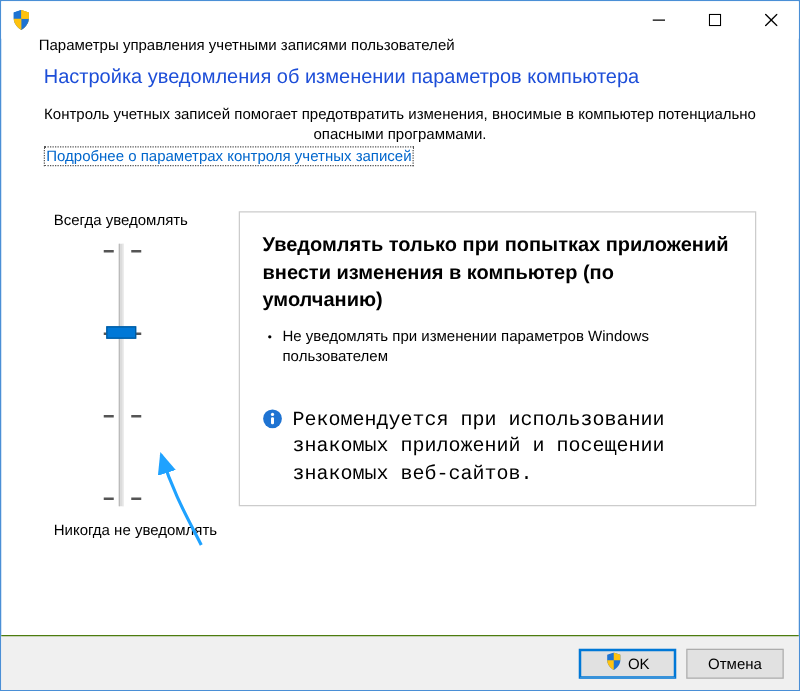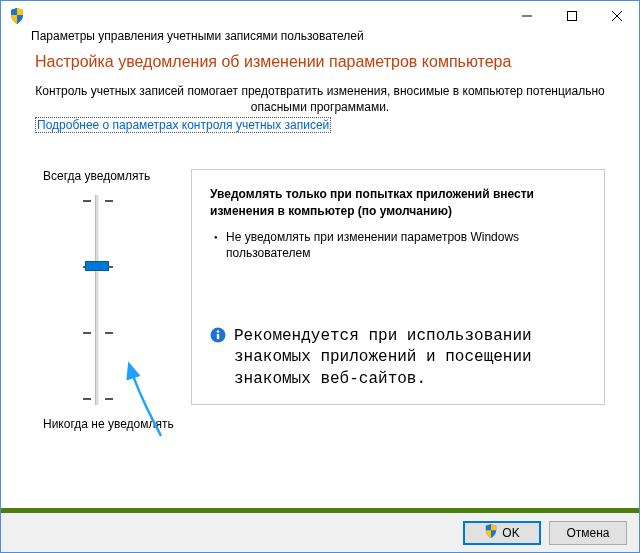--- a/index.html
+++ b/index.html
@@ -47,21 +47,21 @@
     color: #000;
     font-size: 12px;
   }
   .win-btn svg { stroke: #000; }
   .content {
     flex: 1;
     padding: 22px 34px 10px 34px;
     overflow: hidden;
   }
   .main-heading {
-    color: #c2410c;
+    color: #1d4ed8;
     font-size: 16px;
     font-weight: 400;
     margin-bottom: 12px;
   }
   .intro {
     font-size: 12px;
     line-height: 1.35;
     margin-bottom: 2px;
     text-align: center;
   }
@@ -122,21 +122,21 @@
     flex: 1;
     border: 1px solid #ccc;
     margin-left: 6px;
     padding: 16px 18px 14px 18px;
     height: 236px;
     display: flex;
     flex-direction: column;
     position: relative;
   }
   .desc-title {
-    font-size: 12px;
+    font-size: 16px;
     font-weight: 700;
     line-height: 1.35;
     margin-bottom: 10px;
   }
   .bullet-row {
     display: flex;
     font-size: 12px;
     line-height: 1.35;
     margin-bottom: 6px;
   }
@@ -159,21 +159,21 @@
     font-family: Liberation Mono, monospace;
   }
   .info-icon {
     width: 18px;
     flex-shrink: 0;
     margin-right: 6px;
     padding-top: 1px;
   }
   .footer {
     height: 44px;
-    border-top: 5px solid #4d7c0f;
+    border-top: 1px solid #4d7c0f;
     background: #f0f0f0;
     display: flex;
     align-items: center;
     justify-content: flex-end;
     padding-right: 12px;
     gap: 8px;
   }
   .btn {
     min-width: 78px;
     height: 24px;

